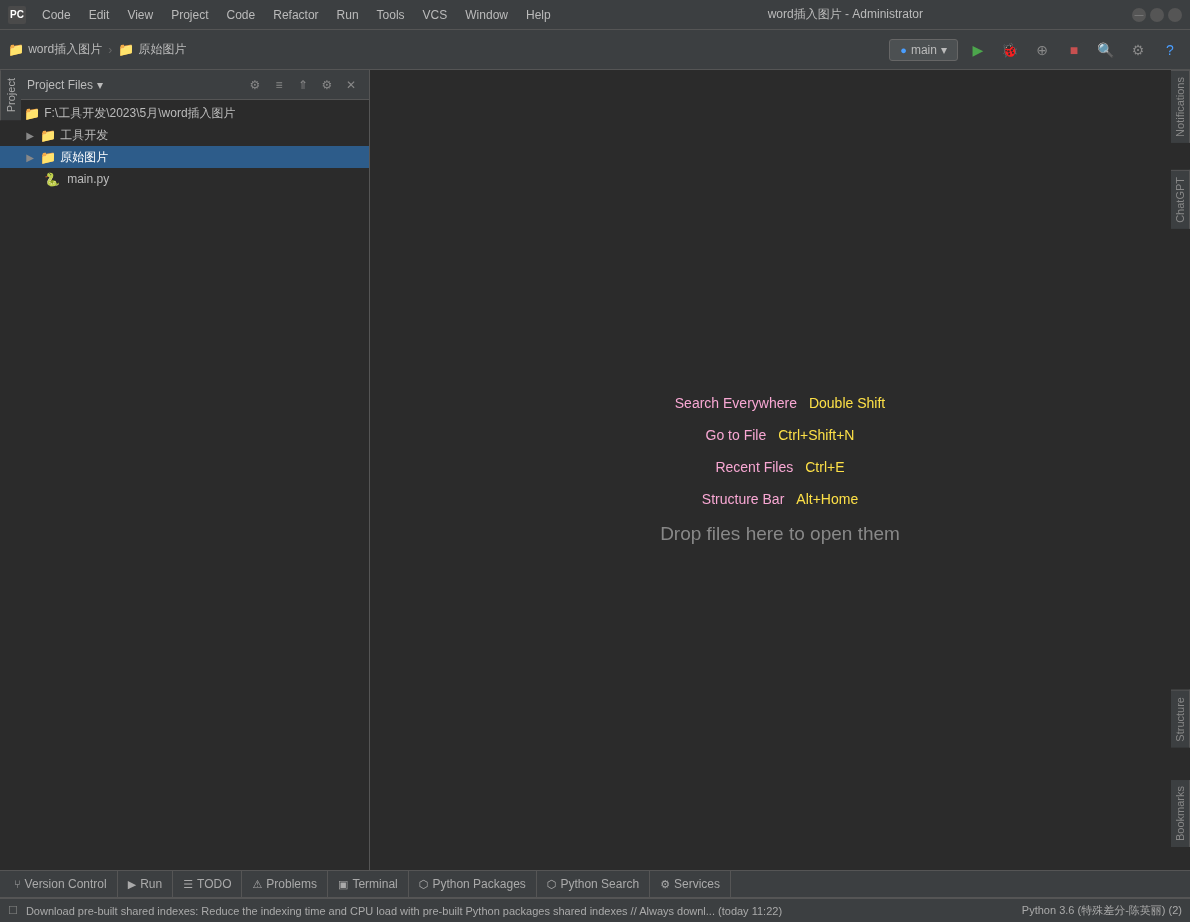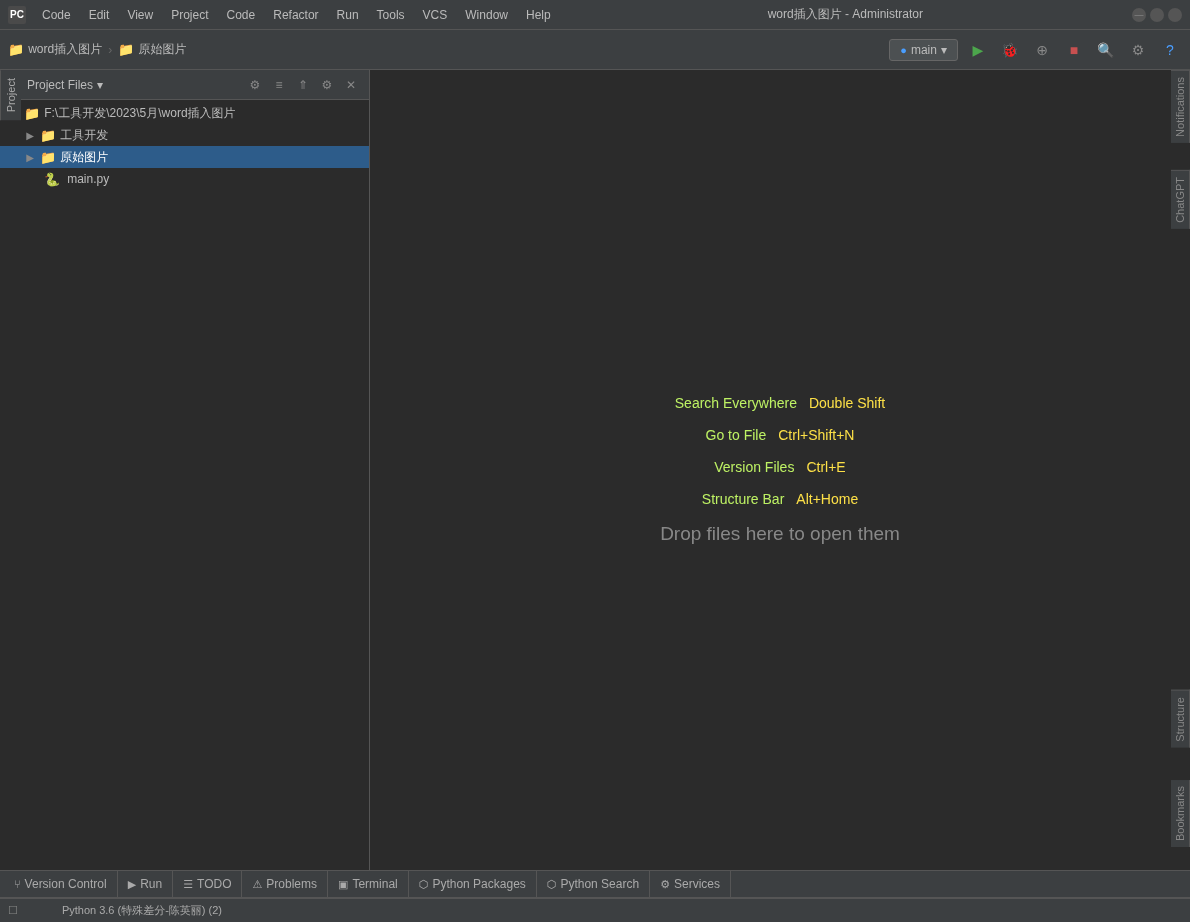--- a/index.html
+++ b/index.html
@@ -200,21 +200,21 @@
       justify-content: center;
       gap: 16px;
     }
     .hint-line {
       display: flex;
       align-items: baseline;
       gap: 12px;
       font-size: 14px;
     }
     .hint-label {
-      color: #bef264;
+      color: #f9a8d4;
     }
     .hint-key {
       color: #fde047;
     }
     .hint-drop {
       color: #888;
       font-size: 19px;
     }
 
     
@@ -449,21 +449,21 @@
   <div id="editor-area">
     <div class="hint-line">
       <span class="hint-label">Search Everywhere</span>
       <span class="hint-key">Double Shift</span>
     </div>
     <div class="hint-line">
       <span class="hint-label">Go to File</span>
       <span class="hint-key">Ctrl+Shift+N</span>
     </div>
     <div class="hint-line">
-      <span class="hint-label">Version Files</span>
+      <span class="hint-label">Recent Files</span>
       <span class="hint-key">Ctrl+E</span>
     </div>
     <div class="hint-line">
       <span class="hint-label">Structure Bar</span>
       <span class="hint-key">Alt+Home</span>
     </div>
     <div class="hint-drop">Drop files here to open them</div>
   </div>
 
 </div>
@@ -498,20 +498,21 @@
     <span>Python Search</span>
   </div>
   <div class="bottom-tab">
     <span class="bottom-tab-icon">⚙</span>
     <span>Services</span>
   </div>
 </div>
 
 <div id="status-bar">
   <span style="color:#888; font-size:11px;">☐</span>
+  <span class="status-bar-message">Download pre-built shared indexes: Reduce the indexing time and CPU load with pre-built Python packages shared indexes // Always downl... (today 11:22)</span>
   <div class="status-bar-right">
     <span>Python 3.6 (特殊差分-陈英丽) (2)</span>
   </div>
 </div>
 
 <div id="notifications-label">Notifications</div>
 <div id="chatgpt-label">ChatGPT</div>
 <div id="structure-label">Structure</div>
 <div id="bookmarks-label">Bookmarks</div>
 

